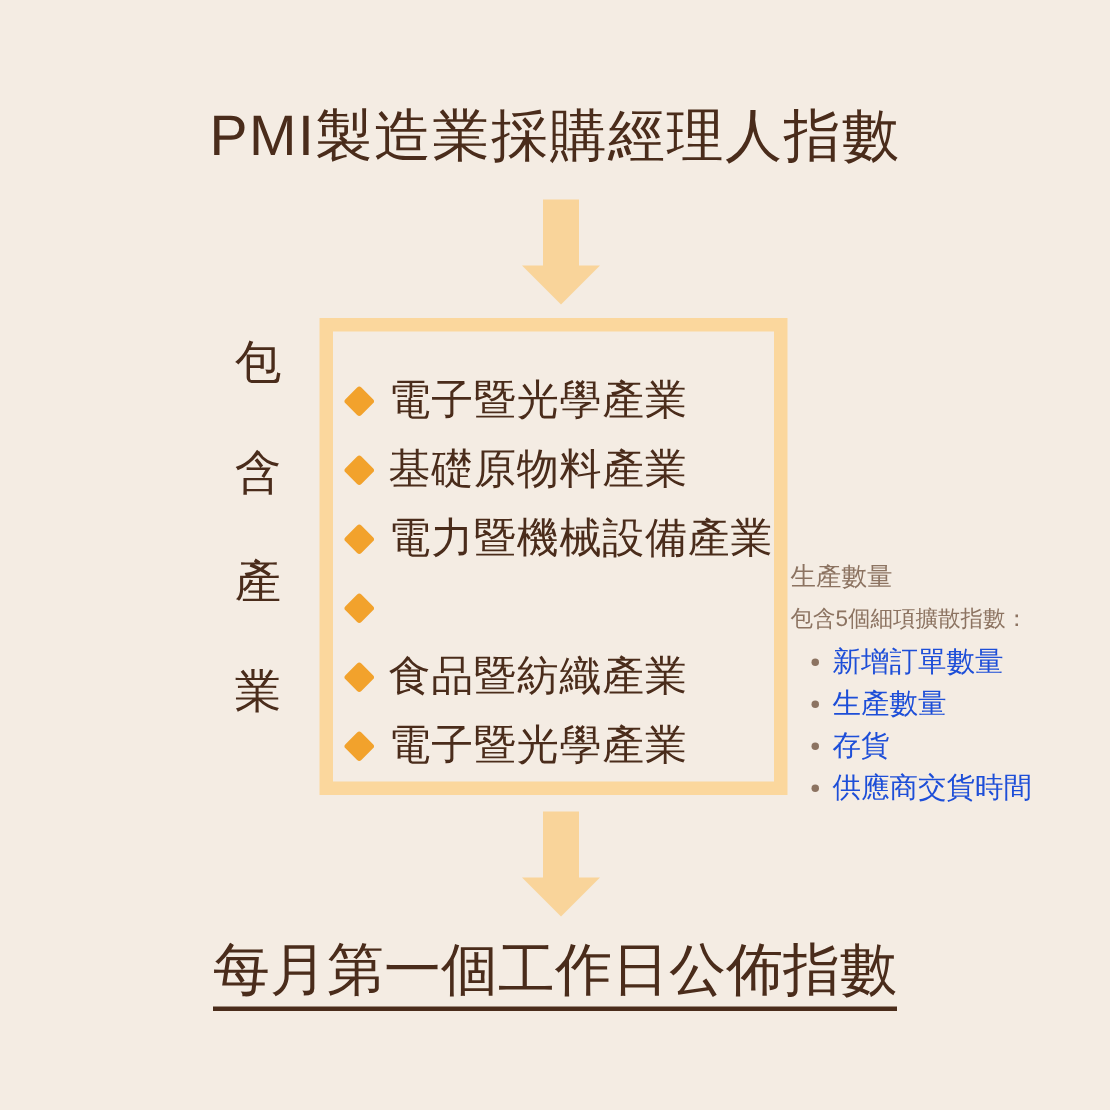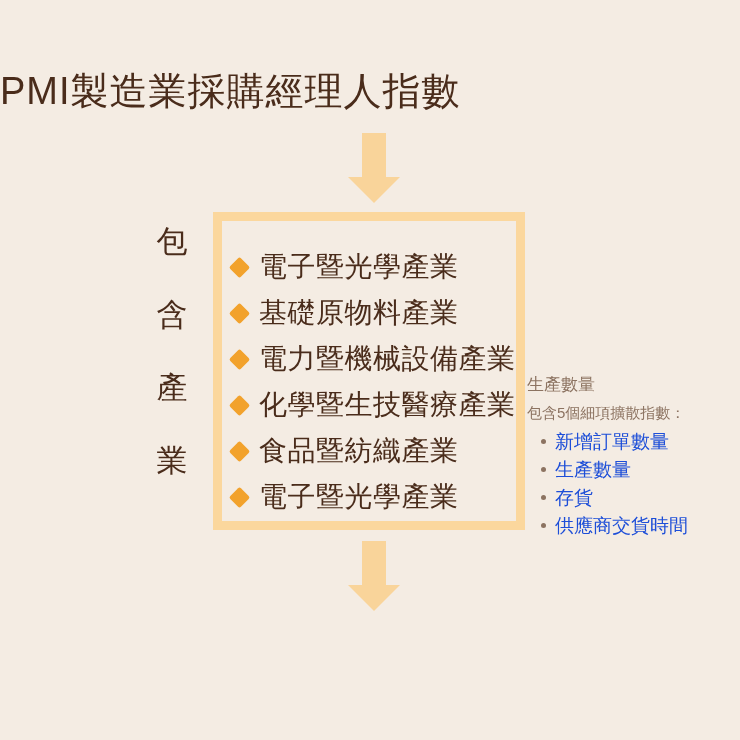--- a/index.html
+++ b/index.html
@@ -23,21 +23,21 @@
     height: 740px;
     background: #f4ece3;
   }
 
   
   .title {
     position: absolute;
     left: 0;
     top: 68px;
     width: 740px;
-    text-align: left;
+    text-align: center;
     font-size: 38px;
     line-height: 46px;
     letter-spacing: 1px;
     color: #4a2c1b;
     white-space: nowrap;
   }
 
   
   .arrow {
     position: absolute;
@@ -216,21 +216,20 @@
     <li class="industry-item">
       <span class="diamond"></span>
       <span class="industry-text">基礎原物料產業</span>
     </li>
     <li class="industry-item">
       <span class="diamond"></span>
       <span class="industry-text">電力暨機械設備產業</span>
     </li>
     <li class="industry-item">
       <span class="diamond"></span>
-      <span class="industry-text">化學暨生技醫療產業</span>
     </li>
     <li class="industry-item">
       <span class="diamond"></span>
       <span class="industry-text">食品暨紡織產業</span>
     </li>
     <li class="industry-item">
       <span class="diamond"></span>
       <span class="industry-text">電子暨光學產業</span>
     </li>
   </ul>
@@ -244,14 +243,17 @@
       <li>存貨</li>
       <li>供應商交貨時間</li>
     </ul>
   </div>
 
   <div class="arrow" id="arrow-bottom">
     <div class="shaft"></div>
     <div class="head"></div>
   </div>
 
+  <div class="bottom-text">
+    <span class="u">每月第一個工作日公佈指數</span>
+  </div>
 
 </div>
 
 </body></html>

